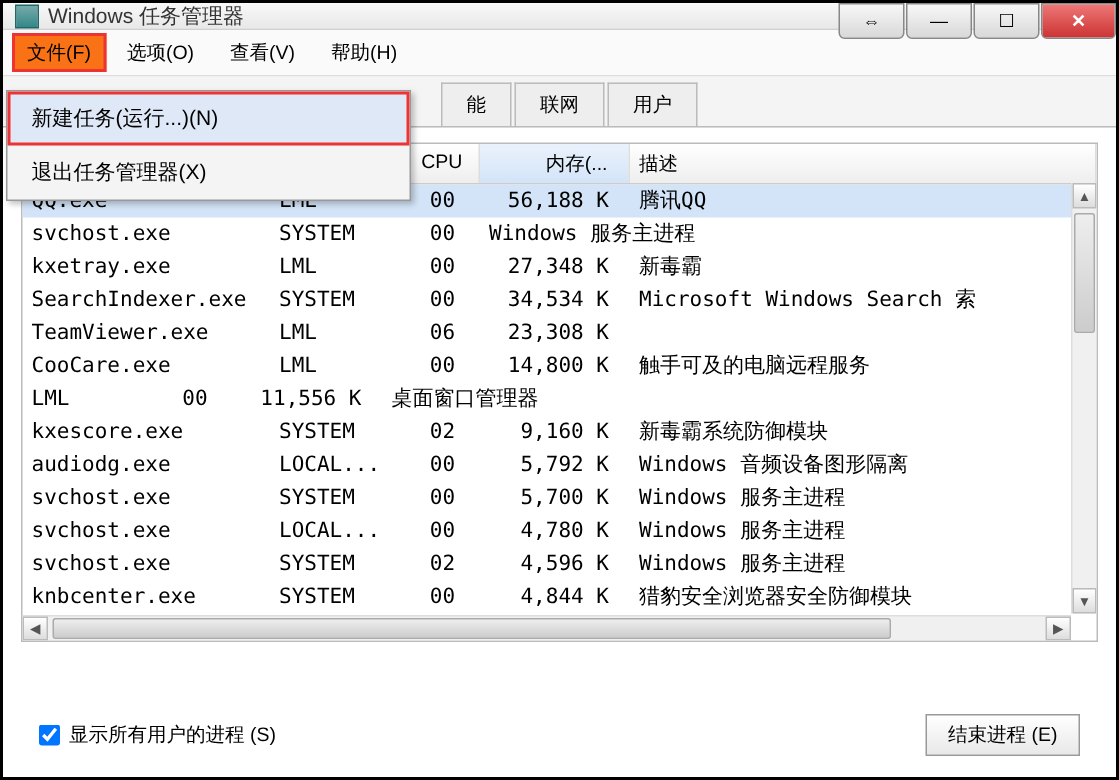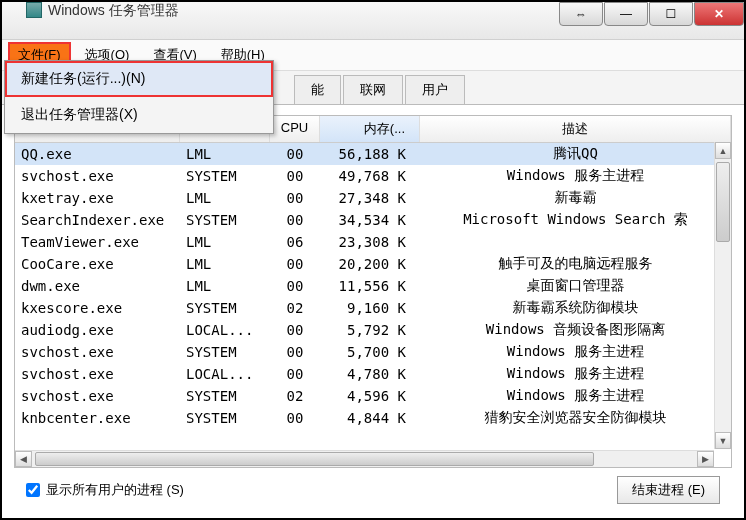--- a/index.html
+++ b/index.html
@@ -14,25 +14,25 @@
     .window {
       border: 2px solid #000;
       background: #fff;
       width: 746px;
       height: 520px;
       position: relative;
       display: flex;
       flex-direction: column;
     }
     .titlebar {
-      height: 38px;
+      height: 18px;
       background: linear-gradient(#f8f8f8, #e8e8e8);
       display: flex;
-      align-items: flex-start;
-      padding: 0 24px;
+      align-items: center;
+      padding: 0 8px;
       border-bottom: 1px solid #d0d0d0;
       position: relative;
     }
     .titlebar .icon {
       width: 16px;
       height: 16px;
       margin-right: 6px;
       background: linear-gradient(#7aa, #388);
       border: 1px solid #266;
     }
@@ -121,20 +121,21 @@
       font-size: 13px;
     }
     .tab:first-child { visibility: hidden; }
     .tab.spacer { width: 280px; border: none; background: transparent; }
     .content-area {
       flex: 1;
       padding: 10px 12px 6px 12px;
       display: flex;
       flex-direction: column;
       overflow: hidden;
+      gap: 40px;
     }
     .table-wrap {
       flex: 1;
       border: 1px solid #bbb;
       overflow: hidden;
       position: relative;
       display: flex;
       flex-direction: column;
     }
     .thead {
@@ -169,21 +170,21 @@
     .td {
       padding: 2px 6px;
       overflow: hidden;
       white-space: nowrap;
       text-overflow: clip;
     }
     .c-name { width: 165px; }
     .c-user { width: 90px; }
     .c-cpu  { width: 50px; text-align: center;}
     .c-mem  { width: 100px; text-align: right; padding-right: 14px;}
-    .c-desc { flex: 1; text-align: center; }
+    .c-desc { flex: 1; }
     .vscroll {
       position: absolute;
       right: 0;
       top: 26px;
       bottom: 18px;
       width: 17px;
       background: #f0f0f0;
       border-left: 1px solid #ddd;
     }
     .vscroll .arrow {
@@ -309,21 +310,20 @@
             <div class="td c-name">QQ.exe</div>
             <div class="td c-user">LML</div>
             <div class="td c-cpu">00</div>
             <div class="td c-mem">56,188 K</div>
             <div class="td c-desc">腾讯QQ</div>
           </div>
           <div class="tr">
             <div class="td c-name">svchost.exe</div>
             <div class="td c-user">SYSTEM</div>
             <div class="td c-cpu">00</div>
-            <div class="td c-mem">49,768 K</div>
             <div class="td c-desc">Windows 服务主进程</div>
           </div>
           <div class="tr">
             <div class="td c-name">kxetray.exe</div>
             <div class="td c-user">LML</div>
             <div class="td c-cpu">00</div>
             <div class="td c-mem">27,348 K</div>
             <div class="td c-desc">新毒霸</div>
           </div>
           <div class="tr">
@@ -336,25 +336,24 @@
           <div class="tr">
             <div class="td c-name">TeamViewer.exe</div>
             <div class="td c-user">LML</div>
             <div class="td c-cpu">06</div>
             <div class="td c-mem">23,308 K</div>
           </div>
           <div class="tr">
             <div class="td c-name">CooCare.exe</div>
             <div class="td c-user">LML</div>
             <div class="td c-cpu">00</div>
-            <div class="td c-mem">20,200 K</div>
+            <div class="td c-mem">14,800 K</div>
             <div class="td c-desc">触手可及的电脑远程服务</div>
           </div>
           <div class="tr">
-            <div class="td c-name">dwm.exe</div>
             <div class="td c-user">LML</div>
             <div class="td c-cpu">00</div>
             <div class="td c-mem">11,556 K</div>
             <div class="td c-desc">桌面窗口管理器</div>
           </div>
           <div class="tr">
             <div class="td c-name">kxescore.exe</div>
             <div class="td c-user">SYSTEM</div>
             <div class="td c-cpu">02</div>
             <div class="td c-mem">9,160 K</div>

